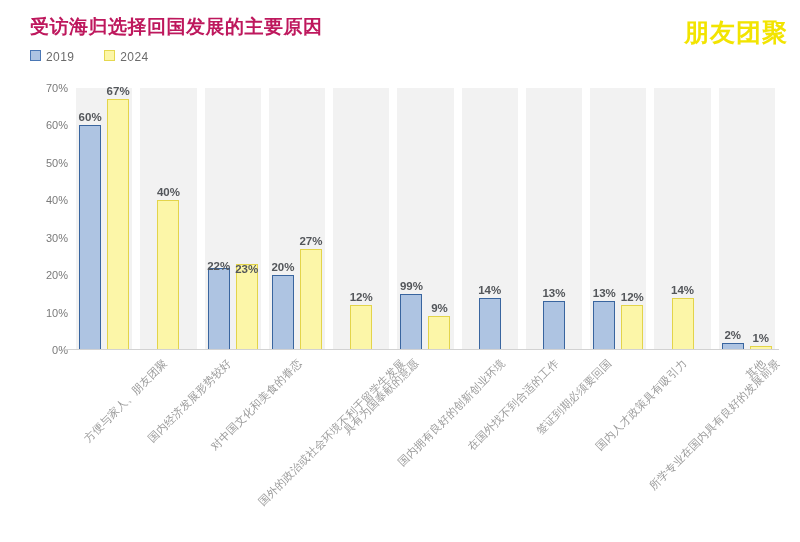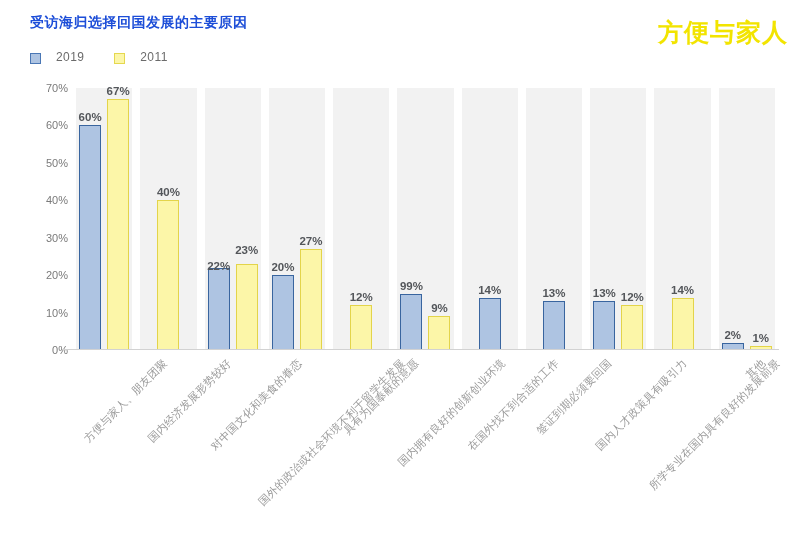--- a/index.html
+++ b/index.html
@@ -20,23 +20,23 @@
     left: 0; top: 0;
     width: 800px;
     height: 542px;
   }
 
   
   .chart-title {
     position: absolute;
     left: 30px;
     top: 14px;
-    font-size: 14px;
+    font-size: 19px;
     font-weight: bold;
-    color: #1d4ed8;
+    color: #be185d;
     letter-spacing: 0.5px;
     white-space: nowrap;
   }
 
   
   .watermark {
     position: absolute;
     right: 12px;
     top: 16px;
     font-size: 25px;
@@ -56,22 +56,22 @@
   .legend {
     position: absolute;
     left: 30px;
     top: 50px;
     display: flex;
     align-items: center;
     gap: 30px;
   }
   .legend-item {
     display: flex;
-    align-items: flex-end;
-    gap: 15px;
+    align-items: flex-start;
+    gap: 5px;
   }
   .legend-swatch {
     width: 11px;
     height: 11px;
     box-sizing: border-box;
   }
   .legend-swatch.s2019 { background: #aec4e2; border: 1.3px solid #4a77b5; }
   .legend-swatch.s2018 { background: #fcf6a8; border: 1.3px solid #e5d84f; }
   .legend-label {
     font-size: 12px;
@@ -188,30 +188,30 @@
     letter-spacing: 0.2px;
   }
 </style>
 </head>
 <body>
 
 <div id="chart-root">
 
   <div class="chart-title">受访海归选择回国发展的主要原因</div>
 
-  <div class="watermark">方便与家人</div>
+  <div class="watermark">朋友团聚</div>
 
   <div class="legend" id="legend">
       <div class="legend-item">
         <span class="legend-swatch s2019" style="background: rgb(174, 196, 226); border-color: rgb(74, 119, 181);"></span>
         <span class="legend-label">2019</span>
       </div>
       <div class="legend-item">
         <span class="legend-swatch s2018" style="background: rgb(252, 246, 168); border-color: rgb(229, 216, 79);"></span>
-        <span class="legend-label">2011</span>
+        <span class="legend-label">2024</span>
       </div>
     </div>
 
   <div class="y-axis" id="y-axis">
       <div class="y-tick" style="top: 0px;">70%</div>
       <div class="y-tick" style="top: 37.4286px;">60%</div>
       <div class="y-tick" style="top: 74.8571px;">50%</div>
       <div class="y-tick" style="top: 112.286px;">40%</div>
       <div class="y-tick" style="top: 149.714px;">30%</div>
       <div class="y-tick" style="top: 187.143px;">20%</div>
@@ -250,21 +250,21 @@
             <div class="bar-value" style="bottom: 151.714px;">40%</div>
           </div>
         </div>
         <div class="group">
           <div class="bar-wrap">
             <div class="bar b2019" style="height: 82.3429px; background: rgb(174, 196, 226); border-color: rgb(57, 101, 159);"></div>
             <div class="bar-value" style="bottom: 78px;">22%</div>
           </div>
           <div class="bar-wrap">
             <div class="bar b2018" style="height: 86.0857px; background: rgb(252, 246, 168); border-color: rgb(227, 212, 74);"></div>
-            <div class="bar-value" style="bottom: 94px;">23%</div>
+            <div class="bar-value" style="bottom: 75px;">23%</div>
           </div>
         </div>
         <div class="group">
           <div class="bar-wrap">
             <div class="bar b2019" style="height: 74.8571px; background: rgb(174, 196, 226); border-color: rgb(57, 101, 159);"></div>
             <div class="bar-value" style="bottom: 76.8571px;">20%</div>
           </div>
           <div class="bar-wrap">
             <div class="bar b2018" style="height: 101.057px; background: rgb(252, 246, 168); border-color: rgb(227, 212, 74);"></div>
             <div class="bar-value" style="bottom: 103.057px;">27%</div>

